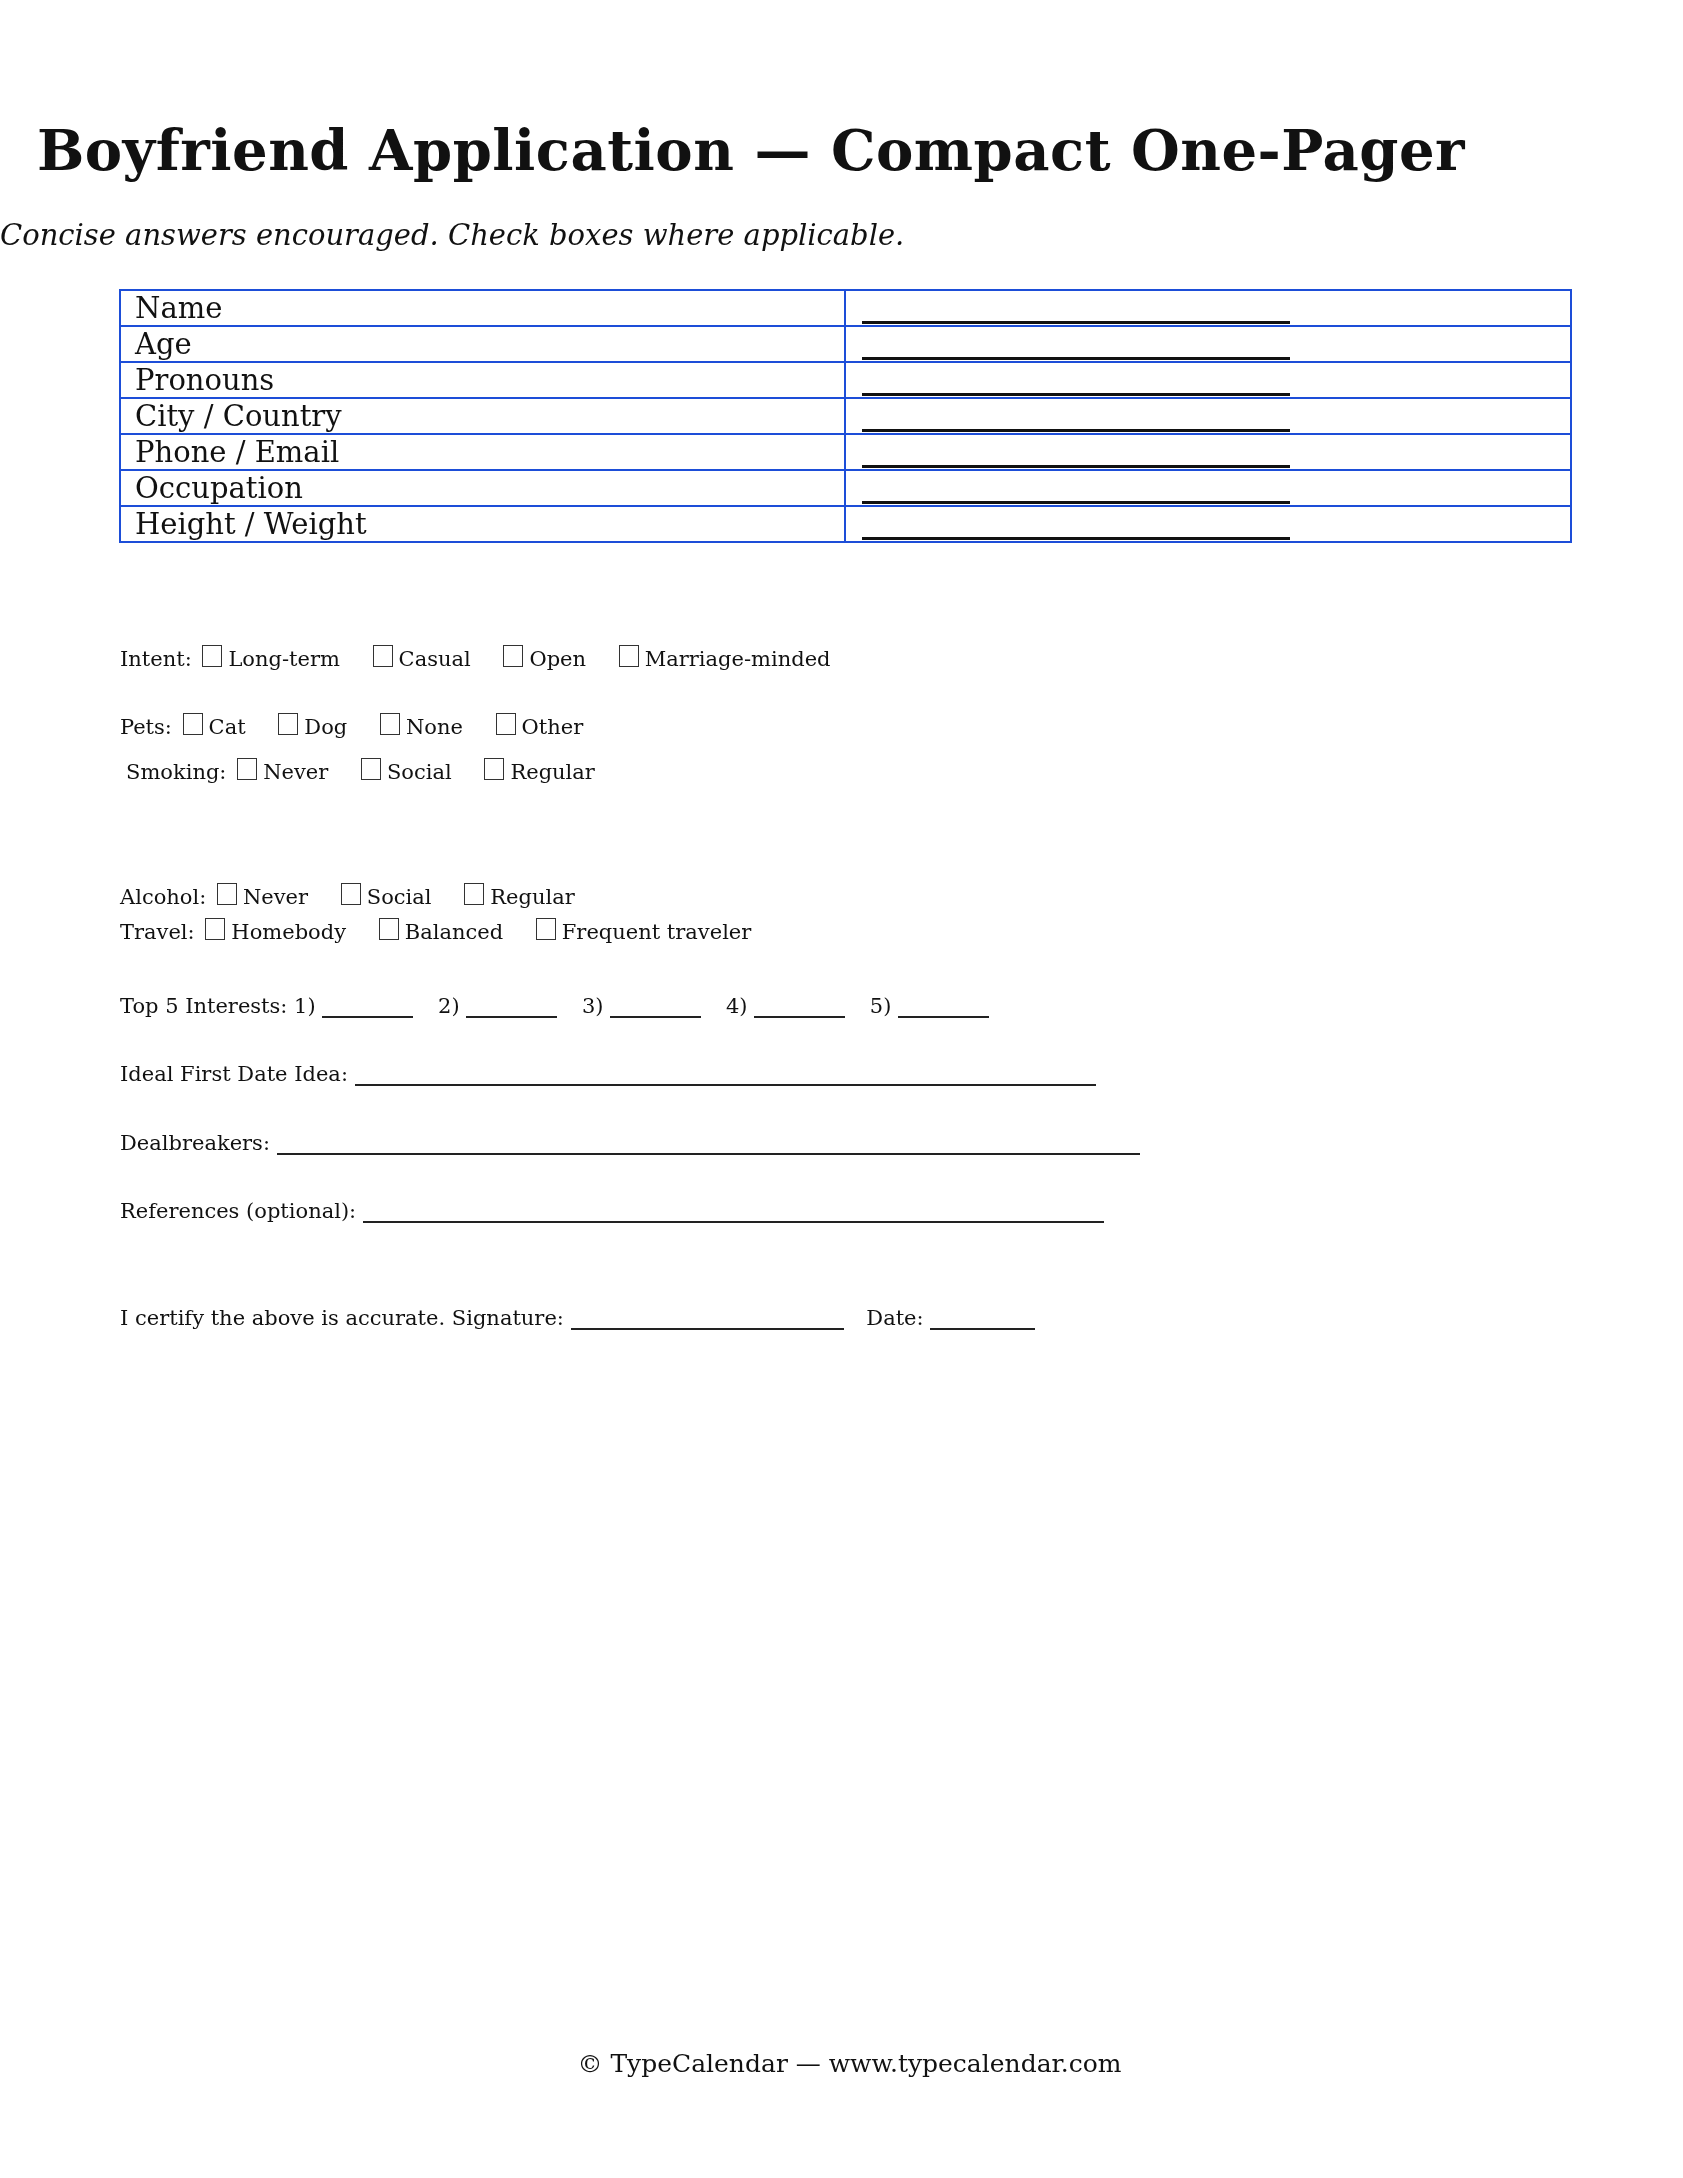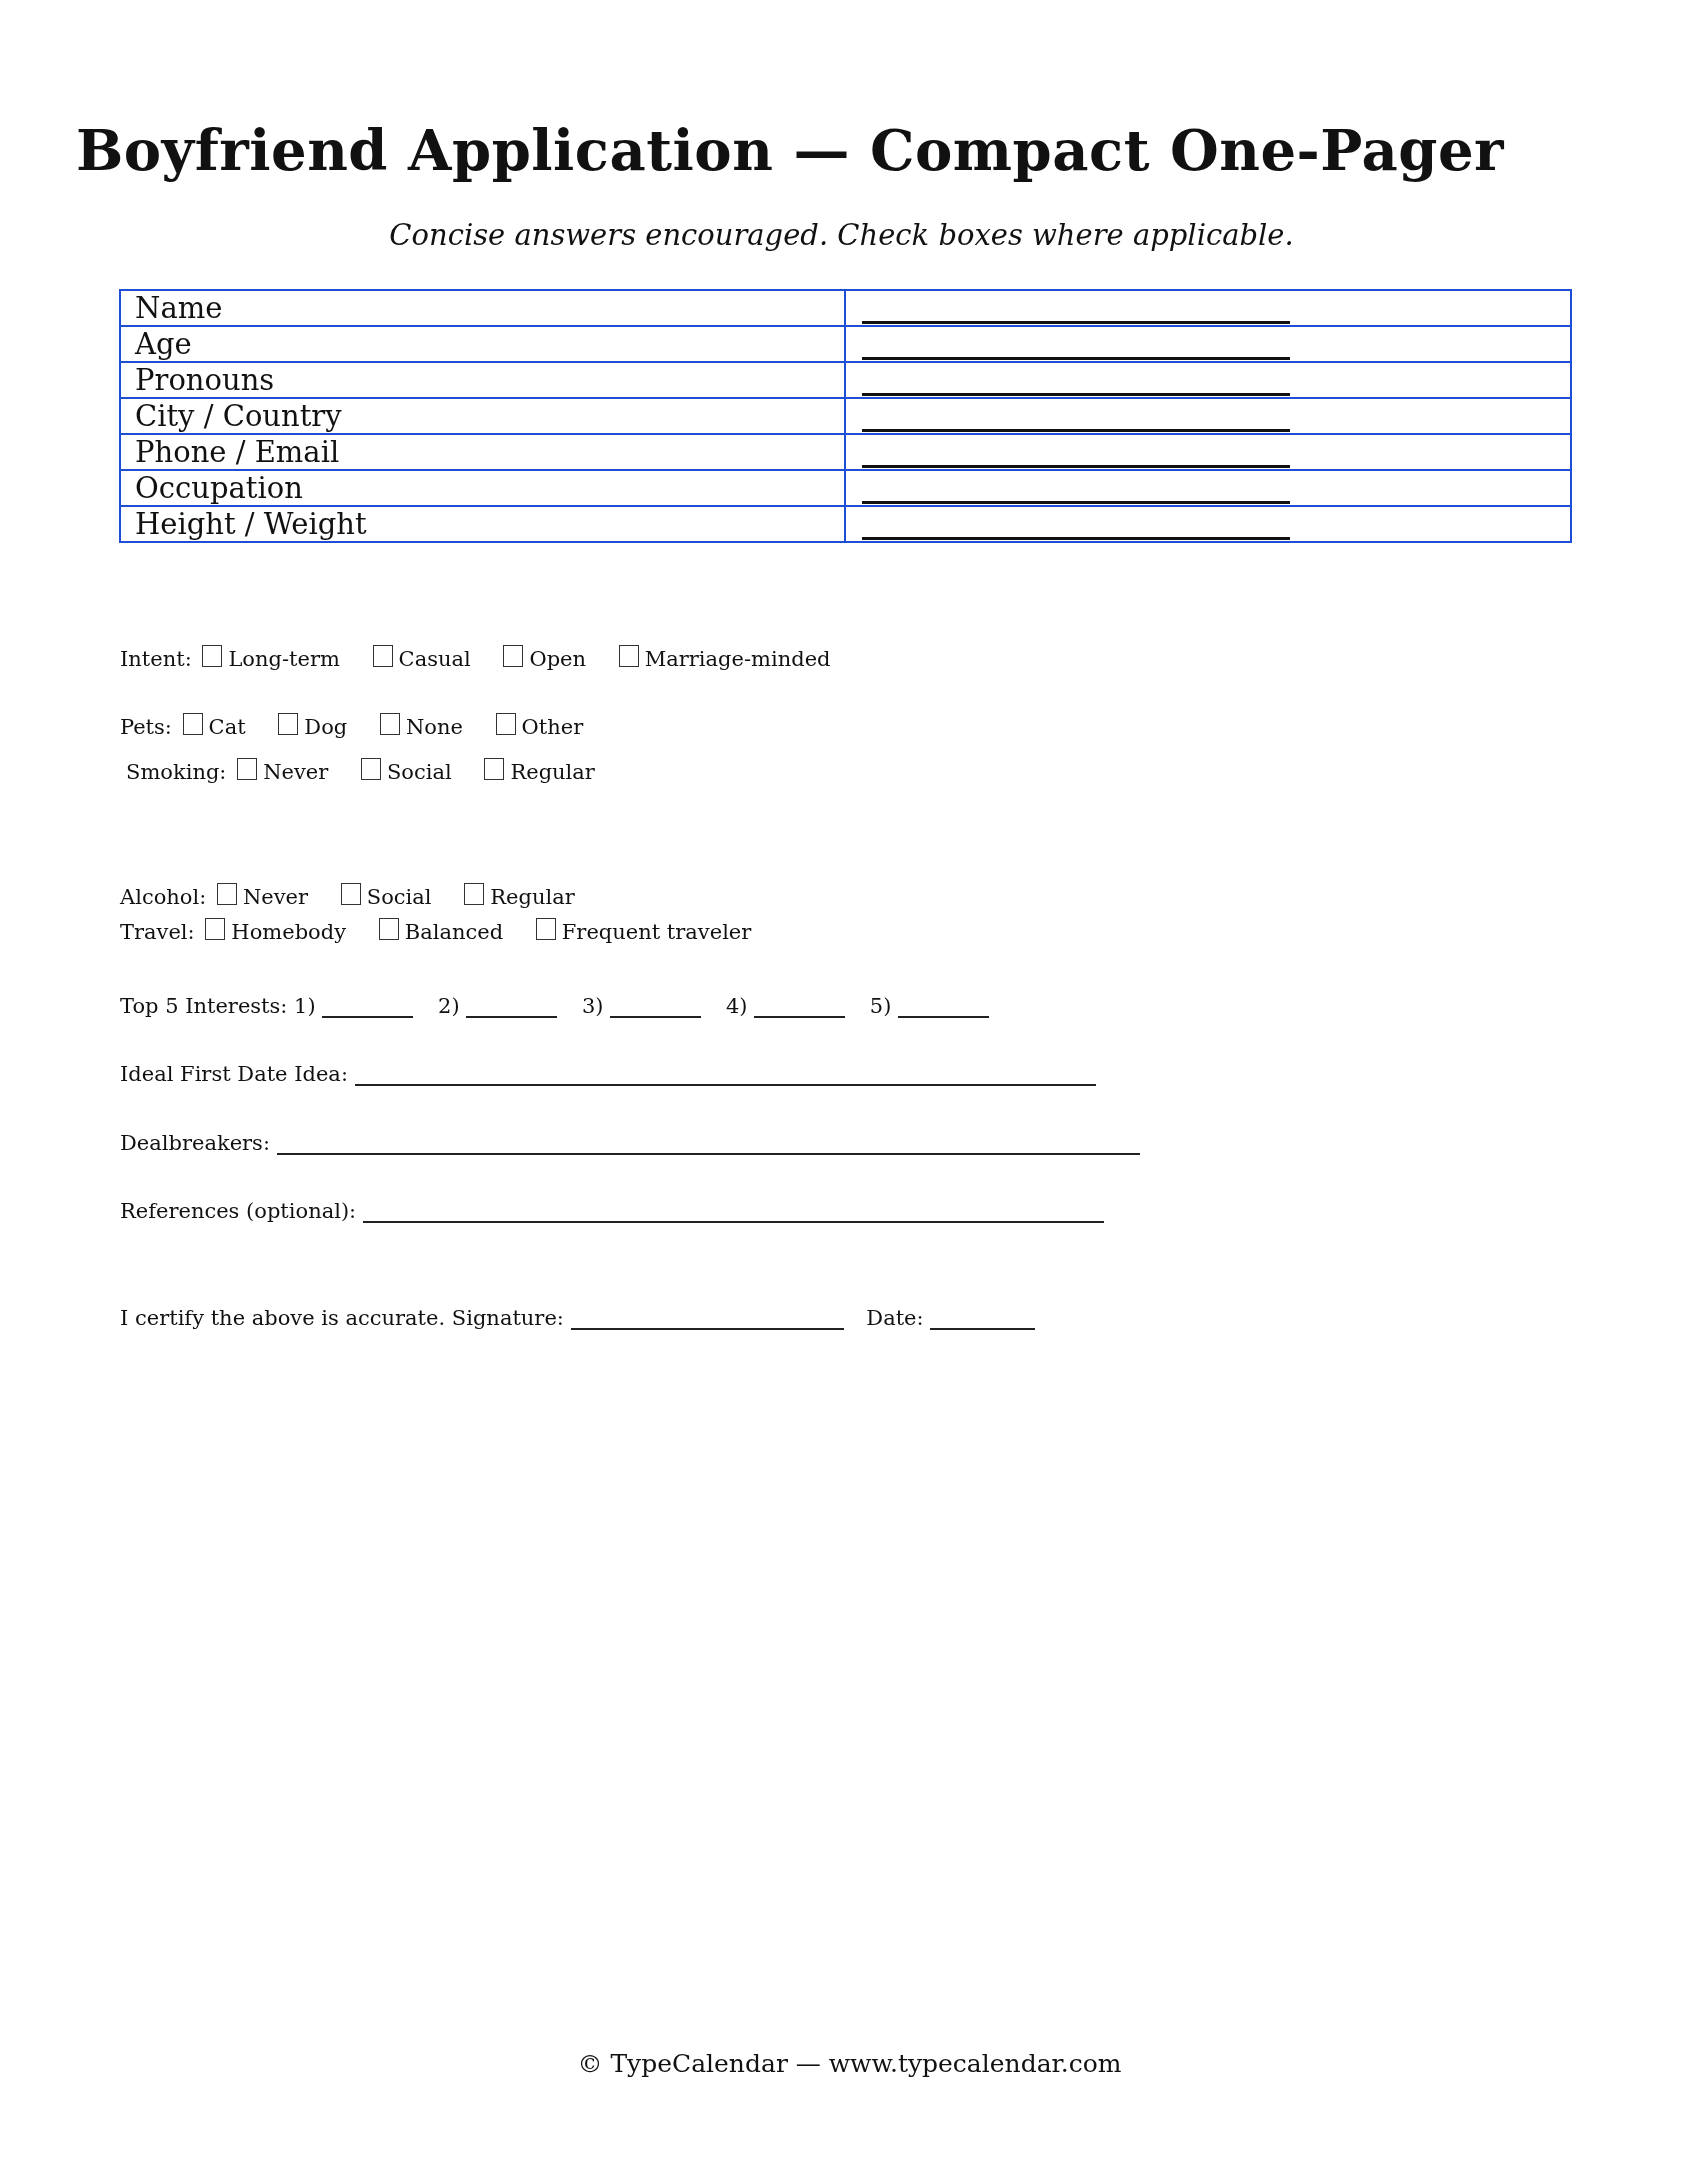--- a/index.html
+++ b/index.html
@@ -1,20 +1,20 @@
 <!DOCTYPE html>
 <html><head>
 <meta charset="utf-8">
 <style>
   html, body { margin:0; padding:0; background:#ffffff; }
   body { width:1683px; height:2178px; position:relative; overflow:hidden;
          font-family:"DejaVu Serif", serif; color:#111; }
   .title { position:absolute; left:0; width:1502px; top:117px; text-align:center;
-           font-weight:bold; font-size:56px; letter-spacing:0.5px;padding-left:39px; }
-  .subtitle { position:absolute; left:0; width:1683px; top:218px; text-align:center;
+           font-weight:bold; font-size:56px; letter-spacing:0.5px; }
+  .subtitle { position:absolute; left:0; width:1683px; top:218px; 
               font-style:italic; font-size:29px; }
   table.info { position:absolute; left:119px; top:289px; width:1453px;
                border-collapse:collapse; }
   table.info td { border:2px solid #1d4ed8; height:33px; padding:0 0 0 14px;
                   font-size:29px; line-height:33px; vertical-align:bottom; }
   table.info td.lbl { width:709px; }
   table.info td.val { padding-left:16px; }
   .blank-line { display:inline-block; width:428px; border-bottom:3px solid #111;
                 height:30px; vertical-align:bottom; margin-bottom:1px; }
   .row { position:absolute; left:120px; font-size:21px; white-space:nowrap; }

